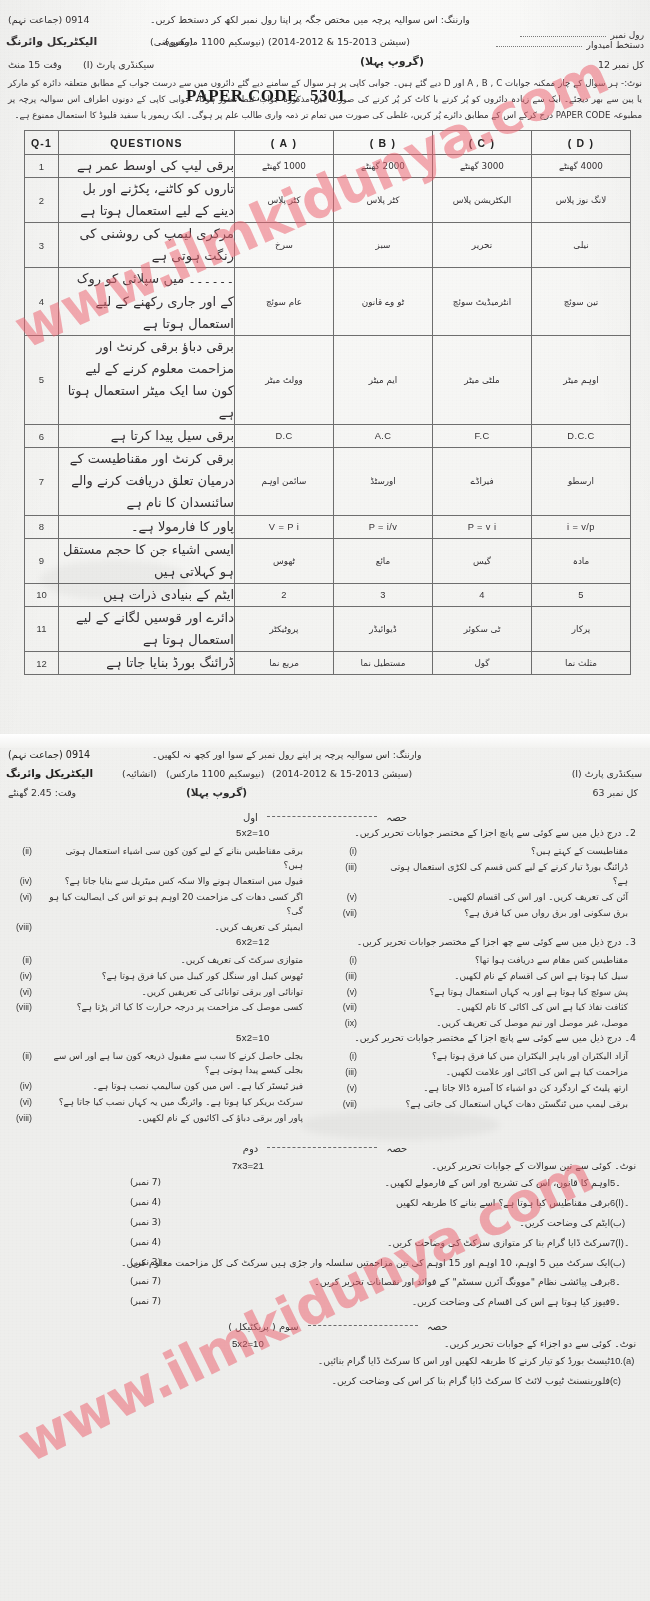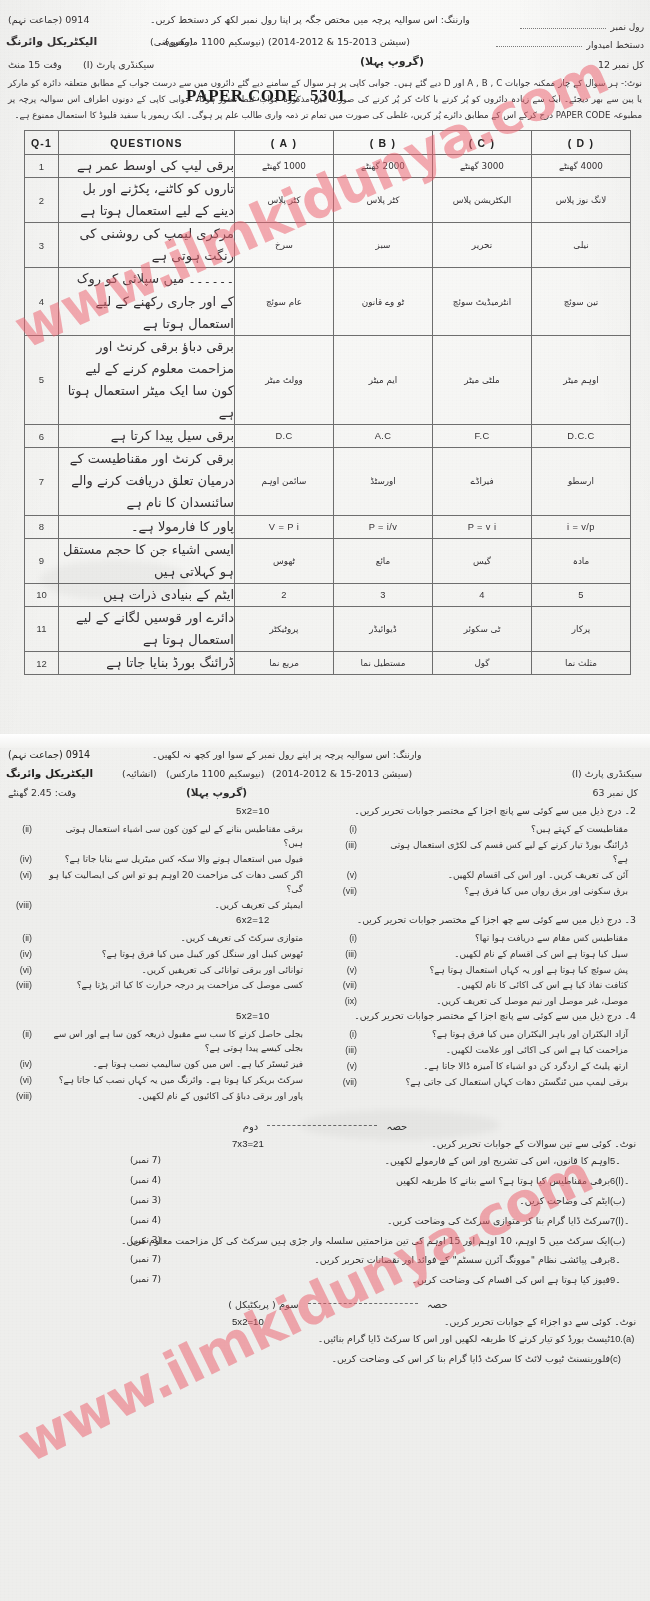--- a/index.html
+++ b/index.html
@@ -322,21 +322,21 @@
 <body>
 
 <div id="page">
   <div id="scan-noise"></div>
 
   <div id="obj-header">
 
     <div class="hdr-row h-l1">
       <span class="hl-left urdu" style="left:8px;top:0;">0914 (جماعت نہم)</span>
       <span class="hl-mid urdu" style="left:150px;top:0;">وارننگ: اس سوالیہ پرچہ میں مختص جگہ پر اپنا رول نمبر لکھ کر دستخط کریں۔</span>
-      <span class="hl-right" style="top:4px;text-align:right;">
+      <span class="hl-right" style="top:12px;text-align:right;">
         <span class="dots"></span>
         <span class="urdu" style="font-size:9px;">رول نمبر</span>
       </span>
     </div>
 
     <div class="hdr-row h-l2">
       <span class="hl-left urdu" style="left:6px;top:0;font-size:11px;font-weight:700;">الیکٹریکل وائرنگ</span>
       <span class="hl-mid urdu" style="left:118px;top:1px;margin-left:32px;">(معروضی)</span>
       <span class="hl-mid urdu" style="left:165px;top:1px;">(نیوسکیم 1100 مارکس)</span>
       <span class="hl-mid urdu" style="left:268px;top:1px;">(سیشن 2013-15 &amp; 2012-2014)</span>
@@ -493,20 +493,25 @@
       <span class="s-abs s-sub" style="left:272px;top:1px;">(سیشن 2013-15 &amp; 2012-2014)</span>
       <span class="s-abs s-sub" style="right:8px;top:1px;">سیکنڈری پارٹ (I)</span>
     </div>
 
     <div class="s-hdr-row">
       <span class="s-abs s-sub" style="left:8px;top:1px;">وقت: 2.45 گھنٹے</span>
       <span class="s-abs grp" style="left:186px;top:0;font-size:10.5px;">(گروپ پہلا)</span>
       <span class="s-abs s-sub" style="right:12px;top:1px;">کل نمبر 63</span>
     </div>
 
+    <div class="divider-line">
+      <span>حصہ</span>
+      <span class="dash"></span>
+      <span>اول</span>
+    </div>
 
     <div id="sec1-questions">
         <div class="q-block">
           <div class="q-lead"><span>2۔ </span><span>درج ذیل میں سے کوئی سے پانچ اجزا کے مختصر جوابات تحریر کریں۔</span><span class="marks">5x2=10</span></div>
           <div class="parts-grid">
             <div class="parts-col">
               <div class="part-item">
                 <span class="rn">(i)</span>
                 <span class="ptxt">مقناطیست کے کہتے ہیں؟</span>
               </div>

